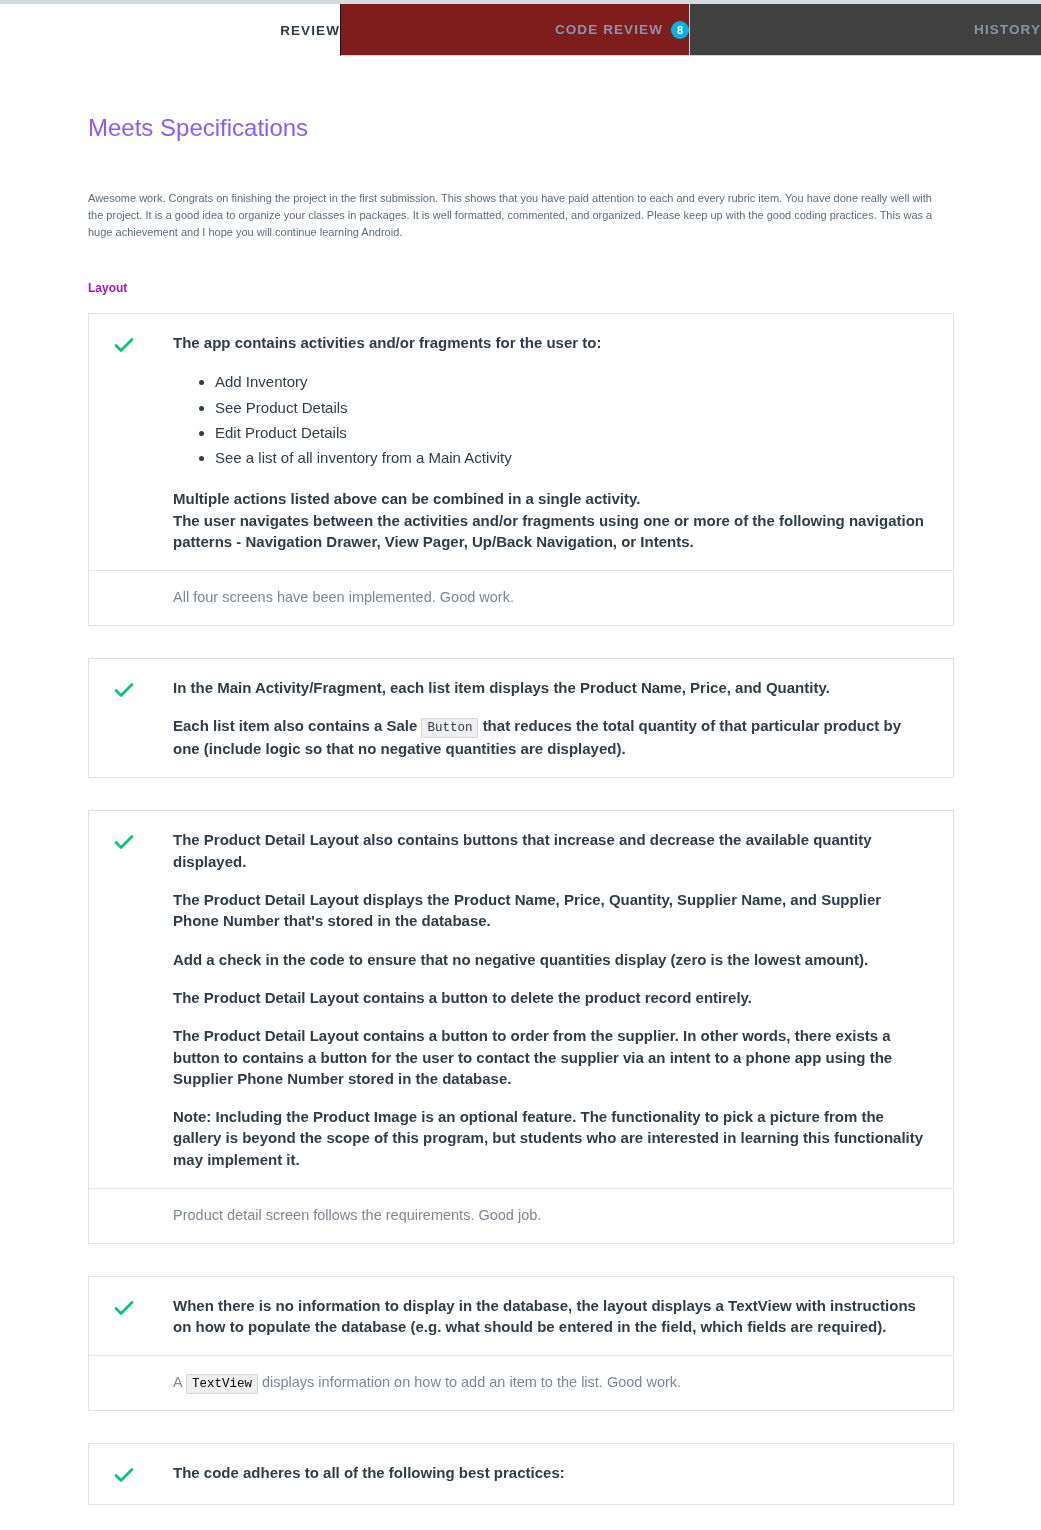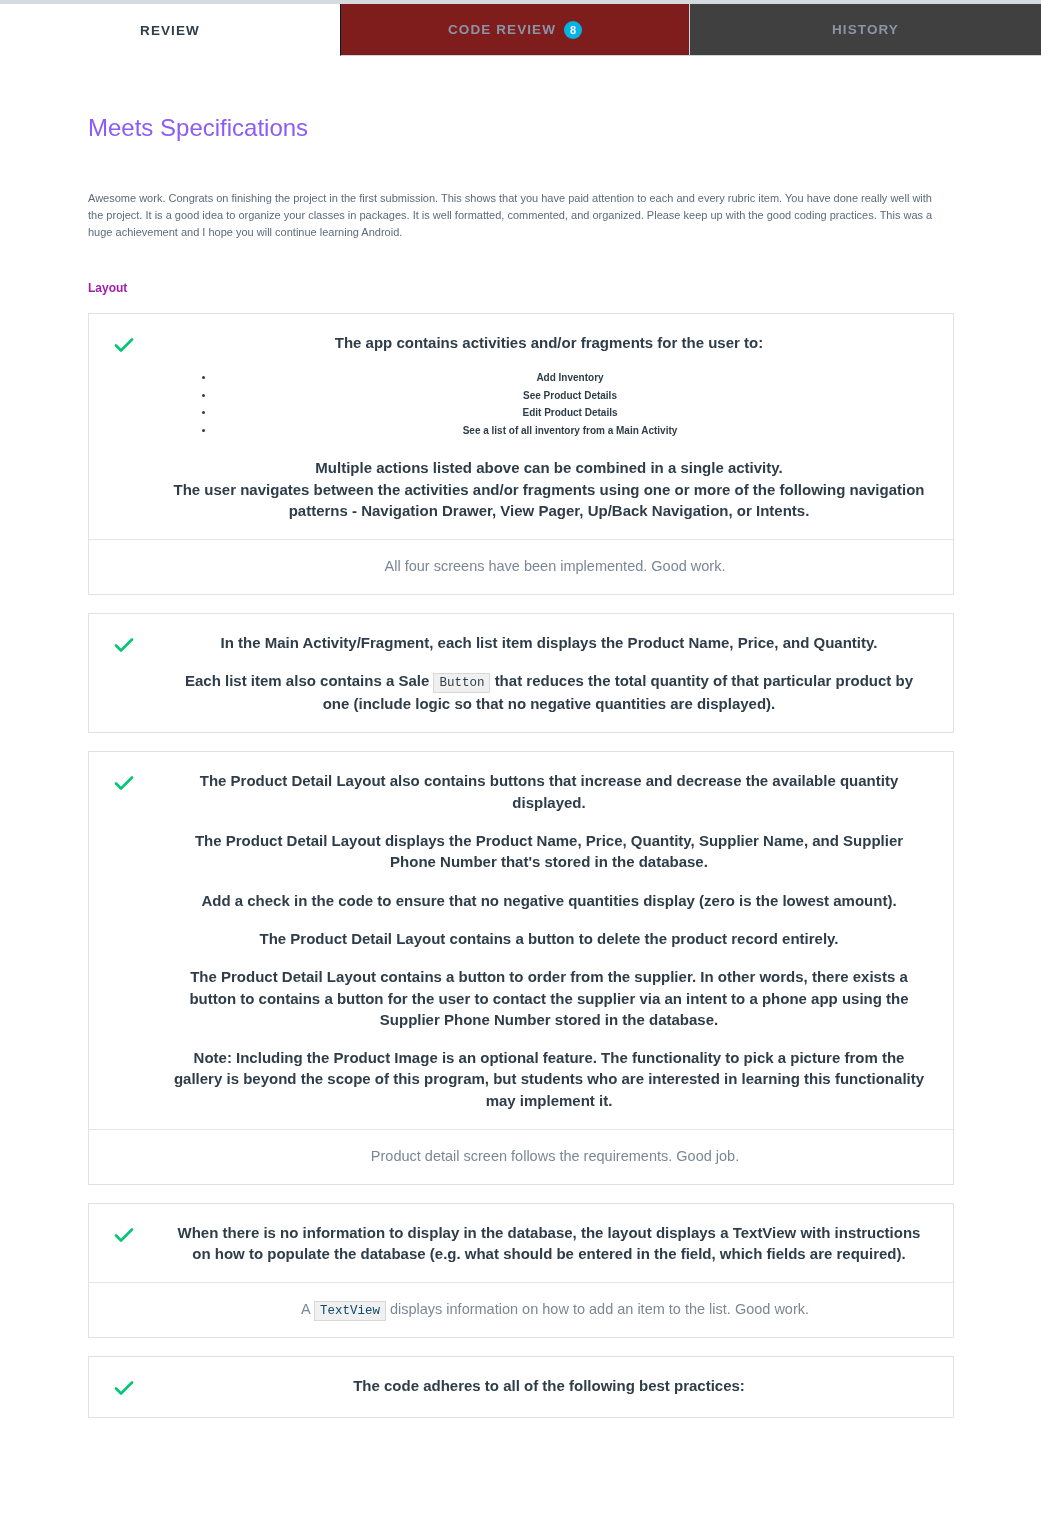--- a/index.html
+++ b/index.html
@@ -26,21 +26,21 @@
   .tabbar {
     display: flex;
     width: 100%;
     height: 52px;
     background: #ffffff;
   }
   .tab {
     flex: 0 0 auto;
     display: flex;
     align-items: center;
-    justify-content: center;
+    justify-content: flex-end;
     font-size: 13.5px;
     letter-spacing: 1.1px;
     font-weight: 600;
     height: 52px;
     text-transform: uppercase;
     cursor: pointer;
     user-select: none;
   }
   .tab-review   { width: 340px; background:#ffffff; color:#2e3d49; }
   .tab-code     { width: 350px; background:#7f1d1d; color:#8a94a6;
@@ -84,22 +84,21 @@
     font-weight: 700;
     color: #a21caf;
     margin: 40px 0 16px 88px;
   }
 
   
   .cards { margin: 18px 88px 0 88px; width: 866px; }
   .card {
     border: 1px solid #dfe3e8;
     background: #ffffff;
-    margin-bottom: 18px;
-    text-align: center;
+    margin-bottom: 32px;
   }
   .card-body {
     display: flex;
     align-items: flex-start;
     padding: 18px 16px 18px 24px;
   }
   .check-col {
     flex: 0 0 60px;
     display: flex;
     justify-content: flex-start;
@@ -113,22 +112,22 @@
     font-weight: 700;
     line-height: 1.42;
     color: #2e3d49;
   }
   .req-col p:last-child { margin-bottom: 0; }
   .req-col ul {
     margin: 16px 0 19px 0;
     padding-left: 42px;
   }
   .req-col li {
-    font-size: 10px;
-    font-weight: 700;
+    font-size: 15px;
+    font-weight: 400;
     line-height: 1.55;
     color: #2e3d49;
     margin-bottom: 2px;
   }
   .tight { margin-bottom: 0 !important; }
 
   code.inline {
     font-family: "Liberation Mono", "DejaVu Sans Mono", monospace;
     font-size: 12.5px;
     font-weight: 400;
@@ -139,21 +138,21 @@
     white-space: nowrap;
   }
 
   .card-feedback {
     border-top: 1px solid #e3e7eb;
     padding: 16px 16px 16px 84px;
     font-size: 14.5px;
     color: #7b8794;
     line-height: 1.5;
   }
-  .card-feedback code.inline { color:#0c4a6e; }
+  .card-feedback code.inline { color:#000000; }
 </style>
 </head>
 <body>
 
 <div class="top-strip"></div>
 
 <div class="tabbar">
   <div class="tab tab-review">
     <span>Review</span>
   </div>

